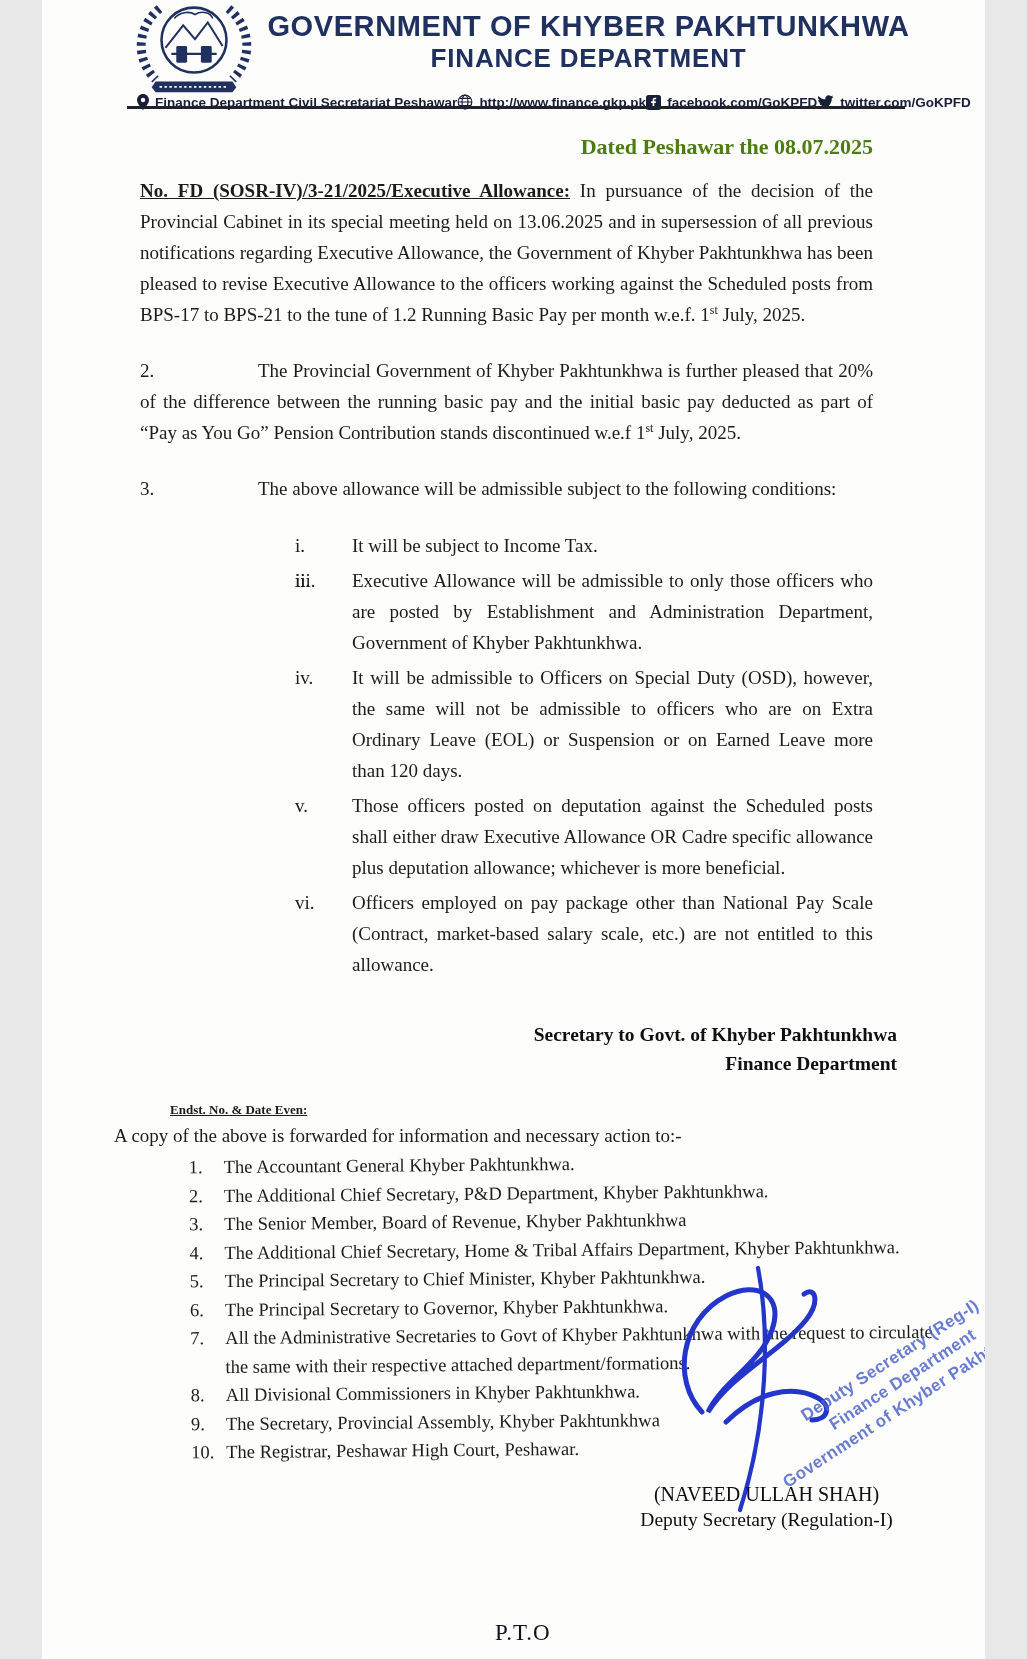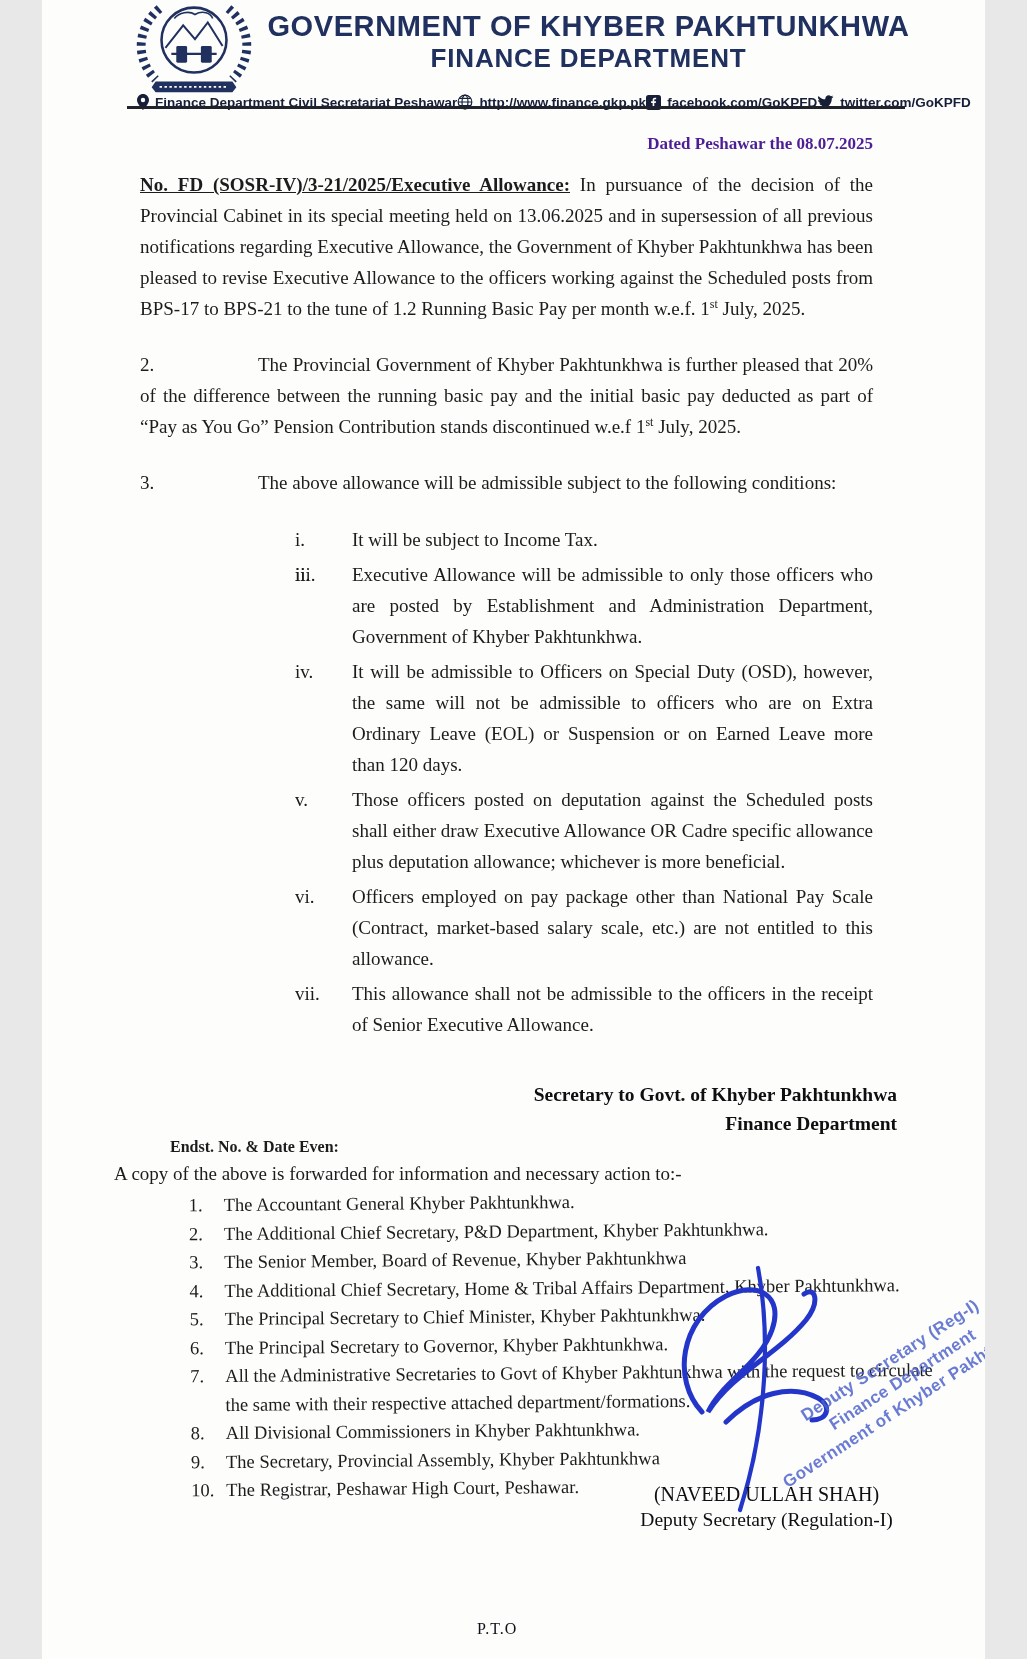--- a/index.html
+++ b/index.html
@@ -21,53 +21,53 @@
             font-family:"Liberation Sans", sans-serif; font-weight:bold; color:#20305f; }
   .title1 { font-size:29px; letter-spacing:.6px; line-height:32px; }
   .title2 { font-size:26px; letter-spacing:.8px; line-height:28px; margin-top:2px; }
   .contact { position:absolute; left:95px; right:72px; top:82px;
              display:flex; justify-content:space-between; align-items:center;
              font-family:"Liberation Sans", sans-serif; font-size:13.5px; font-weight:bold; color:#171f38;margin-top:12px; }
   .c-item { display:flex; align-items:center; gap:6px; white-space:nowrap; }
   .rule { position:absolute; left:85px; right:80px; top:106px; height:3px; background:#20222c; }
 
   
-  .dateline { margin:22px 112px 0 0; text-align:right; font-weight:bold; font-size:17px; color:#4c1d95; }
+  .dateline { margin:22px 112px 0 0; text-align:right; font-weight:bold; font-size:22px; color:#4d7c0f; }
   .notif { margin:16px 0 0 130px; font-size:21.5px; font-weight:bold; letter-spacing:.6px;
            text-decoration:underline; color:#101018; }
   .para { margin:15px 112px 0 98px; font-size:19px; line-height:31px; text-align:justify; }
   .para.gap { margin-top:25px; }
   .ref { font-weight:bold; text-decoration:underline; }
   .pnum { display:inline-block; width:118px; }
   sup { font-size:12px; line-height:0; vertical-align:super; }
 
   .conds { list-style:none; margin:26px 112px 0 253px; }
   .conds li { position:relative; padding-left:57px; font-size:19px; line-height:31px;
               text-align:justify; margin-bottom:4px; }
   .conds .rnum { position:absolute; left:0; }
 
   .sec-block { width:450px; margin:40px 88px 0 auto; text-align:right;
                font-weight:bold; font-size:19.5px; line-height:29px; color:#0f0f12; }
 
-  .endst-h { margin:0 0 0 128px; font-size:16px; font-weight:bold; }
+  .endst-h { margin:24px 0 0 128px; font-size:13px; font-weight:bold; text-decoration:underline; }
   .endst-intro { margin:7px 0 2px 72px; font-size:19px; }
   .endst-list { list-style:none; margin:3px 40px 0 148px; transform:rotate(-0.5deg); }
   .endst-list li { position:relative; padding-left:35px; font-size:18.5px; line-height:28.5px; }
   .endst-list .enum { position:absolute; left:0; }
 
   
   .sig-svg { position:absolute; left:618px; top:1262px; width:215px; height:258px; }
   .stamp { position:absolute; left:688px; top:1345px; width:345px;
            transform:rotate(-33deg); transform-origin:center;
            font-family:"Liberation Sans", sans-serif; font-weight:bold; text-align:center;
            color:rgba(79,100,203,.85); font-size:17px; line-height:23px; letter-spacing:.4px; }
   .signatory { position:absolute; left:552px; top:1481px; width:345px; text-align:center; color:#0f0f12; }
   .sig-name { font-weight:normal; font-size:20px; line-height:26px; }
   .sig-title { font-size:19.5px; line-height:26px; }
-  .pto { position:absolute; left:435px; top:1620px; font-size:16px; letter-spacing:1px; color:#101018; }
+  .pto { position:absolute; left:453px; top:1620px; font-size:23px; letter-spacing:1px; color:#101018; }
 </style>
 </head>
 <body>
 
 <div class="page">
 
   <div class="header">
     <div class="logo">
       <svg viewBox="0 0 130 100" width="128" height="100">
         <g fill="none" stroke="#20305f">
@@ -134,21 +134,20 @@
 
   <p class="para gap"><span class="pnum">3.</span><span>The above allowance will be admissible subject to the following conditions:</span></p>
 
   <ol class="conds">
     <li><span class="rnum">i.</span><span>It will be subject to Income Tax.</span></li>
     <li><span class="rnum">ii.</span></li>
     <li><span class="rnum">iii.</span><span>Executive Allowance will be admissible to only those officers who are posted by Establishment and Administration Department, Government of Khyber Pakhtunkhwa.</span></li>
     <li><span class="rnum">iv.</span><span>It will be admissible to Officers on Special Duty (OSD), however, the same will not be admissible to officers who are on Extra Ordinary Leave (EOL) or Suspension or on Earned Leave more than 120 days.</span></li>
     <li><span class="rnum">v.</span><span>Those officers posted on deputation against the Scheduled posts shall either draw Executive Allowance OR Cadre specific allowance plus deputation allowance; whichever is more beneficial.</span></li>
     <li><span class="rnum">vi.</span><span>Officers employed on pay package other than National Pay Scale (Contract, market-based salary scale, etc.) are not entitled to this allowance.</span></li>
-    <li><span class="rnum">vii.</span><span>This allowance shall not be admissible to the officers in the receipt of Senior Executive Allowance.</span></li>
   </ol>
 
   <div class="sec-block">
     <div>Secretary to Govt. of Khyber Pakhtunkhwa</div>
     <div>Finance Department</div>
   </div>
 
   <div class="endst-h">Endst. No. &amp; Date Even:</div>
   <div class="endst-intro">A copy of the above is forwarded for information and necessary action to:-</div>
   <ol class="endst-list">

